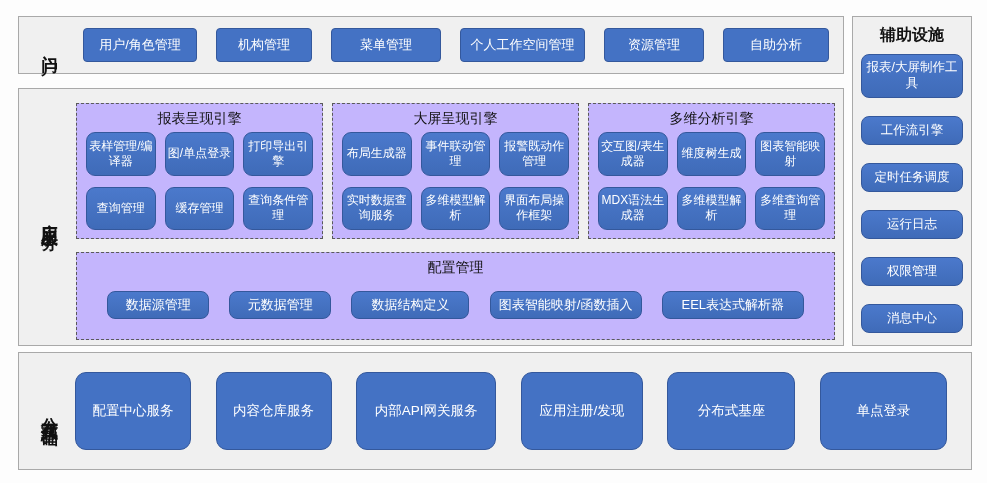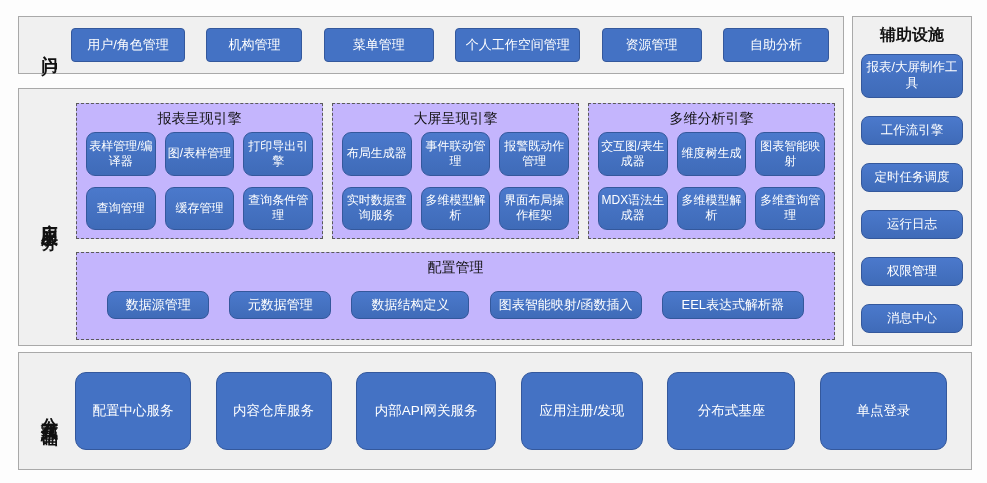--- a/index.html
+++ b/index.html
@@ -18,21 +18,21 @@
   }
   .btn {
     display:flex; align-items:center; justify-content:center; text-align:center;
     background:#4472c4; color:#ffffff; border:1px solid #34589c;
     font-family:"Liberation Sans", sans-serif; line-height:1.25;
   }
   
   .portal { left:18px; top:16px; width:826px; height:58px; }
   .portal-row { position:absolute; left:52px; right:14px; top:0; bottom:0;
     display:flex; align-items:center; justify-content:space-between; }
-  .portal-btn { height:34px; border-radius:4px; font-size:13px; }
+  .portal-btn { height:34px; border-radius:4px; font-size:13px;margin-left:12px; }
   .portal-btn:nth-child(1){ width:114px; }
   .portal-btn:nth-child(2){ width:96px; }
   .portal-btn:nth-child(3){ width:110px; }
   .portal-btn:nth-child(4){ width:125px; }
   .portal-btn:nth-child(5){ width:100px; }
   .portal-btn:nth-child(6){ width:106px; }
   
   .app { left:18px; top:88px; width:826px; height:258px; }
   .engines { position:absolute; left:57px; top:14px; right:8px; height:136px;
     display:flex; gap:9px; }
@@ -94,21 +94,21 @@
   </section>
 
   <section class="panel app">
     <div class="v-label">应用服务</div>
 
     <div class="engines">
       <div class="engine-group">
         <div class="group-title">报表呈现引擎</div>
         <div class="engine-grid">
           <button class="btn engine-btn">表样管理/编译器</button>
-          <button class="btn engine-btn">图/表样管理</button>
+          <button class="btn engine-btn">图/单点登录</button>
           <button class="btn engine-btn">打印导出引擎</button>
           <button class="btn engine-btn">查询管理</button>
           <button class="btn engine-btn">缓存管理</button>
           <button class="btn engine-btn">查询条件管理</button>
         </div>
       </div>
 
       <div class="engine-group">
         <div class="group-title">大屏呈现引擎</div>
         <div class="engine-grid">

